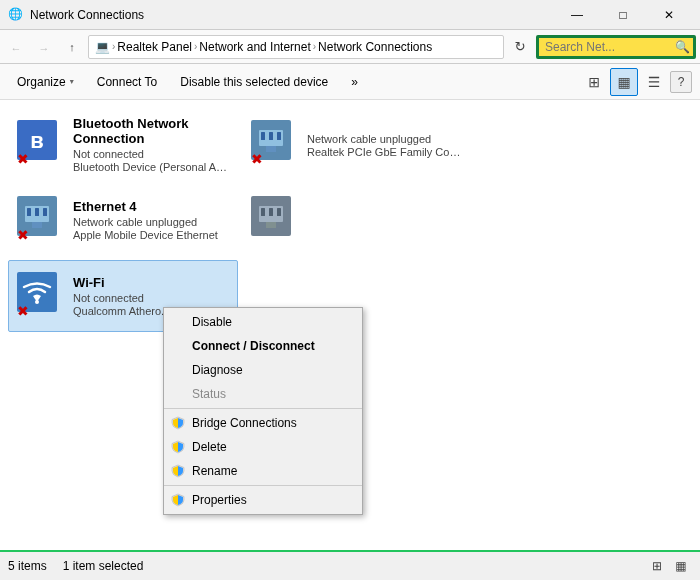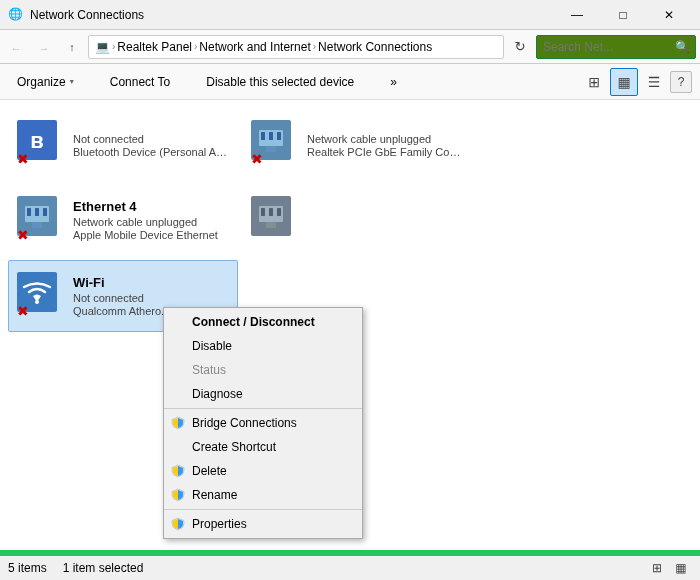--- a/index.html
+++ b/index.html
@@ -65,22 +65,22 @@
       width: 24px; height: 24px;
       border: 1px solid transparent;
       background: transparent;
       cursor: pointer;
       display: flex; align-items: center; justify-content: center;
       color: #444;
       border-radius: 2px;
     }
     .search-box {
       width: 160px; height: 24px;
-      border: 1px solid #15803d;
-      background: #4d7c0f;
+      border: 3px solid #15803d;
+      background: #fde047;
       padding: 0 24px 0 6px;
       font-size: 12px;
       border-radius: 2px;
       outline: none;
       position: relative;
     }
     .search-wrapper { position: relative; display: flex; align-items: center; }
     .search-icon-inner {
       position: absolute;
       right: 6px;
@@ -90,21 +90,21 @@
     }
 
     
     .toolbar {
       background: #f9f9f9;
       height: 36px;
       display: flex;
       align-items: center;
       padding: 0 8px;
       border-bottom: 1px solid #ddd;
-      gap: 18px;
+      gap: 5px;
     }
     .toolbar-btn {
       height: 28px;
       border: 1px solid transparent;
       background: transparent;
       padding: 0 8px;
       font-size: 12px;
       cursor: pointer;
       display: flex;
       align-items: center;
@@ -218,21 +218,21 @@
       left: 6px;
       width: 16px;
       height: 16px;
       display: flex; align-items: center; justify-content: center;
     }
 
     
     .status-bar {
       height: 30px;
       background: #f0f0f0;
-      border-top: 6px solid #22c55e;
+      border-top: 2px solid #22c55e;
       display: flex;
       align-items: center;
       padding: 0 8px;
       justify-content: space-between;
     }
     .status-text { font-size: 12px; color: #000; display: flex; gap: 16px; }
     .status-views { display: flex; gap: 2px; }
     .status-view-btn {
       width: 22px; height: 22px;
       border: 1px solid transparent;
@@ -302,20 +302,21 @@
 
 <div class="net-item">
     <div class="net-icon-wrapper">
       <svg width="40" height="40" viewBox="0 0 40 40">
       <rect width="40" height="40" rx="2" fill="#3a6cc4"></rect>
       <text x="20" y="28" text-anchor="middle" font-size="22" fill="white" font-weight="bold">ʙ</text>
     </svg>
       <span class="net-error">✖</span>
     </div>
     <div class="net-info">
+      <div class="net-name">Bluetooth Network Connection</div>
       <div class="net-status">Not connected</div>
       <div class="net-device">Bluetooth Device (Personal Area ...</div>
     </div>
   </div>
     <div class="net-item">
     <div class="net-icon-wrapper">
       <svg width="40" height="40" viewBox="0 0 40 40">
       <rect width="40" height="40" rx="2" fill="#5a8ab0"></rect>
       <rect x="8" y="10" width="24" height="16" rx="1" fill="#90c0e0"></rect>
       <rect x="10" y="12" width="4" height="8" rx="0.5" fill="#3060a0"></rect>
@@ -372,33 +373,32 @@
     </svg>
       <span class="net-error">✖</span>
     </div>
     <div class="net-info">
       <div class="net-name">Wi-Fi</div>
       <div class="net-status">Not connected</div>
       <div class="net-device">Qualcomm Athero...</div>
     </div>
   </div>
     <div class="context-menu">
+      <div class="ctx-item">Disable</div>
       <div class="ctx-item bold">Connect / Disconnect</div>
-      <div class="ctx-item">Disable</div>
+      <div class="ctx-item">Diagnose</div>
       <div class="ctx-item disabled">Status</div>
-      <div class="ctx-item">Diagnose</div>
       <div class="ctx-separator"></div>
       <div class="ctx-item"><span class="ctx-shield">
           <svg width="14" height="14" viewBox="0 0 14 14">
   <path d="M7 1 L13 3.5 L13 7 Q13 11 7 13 Q1 11 1 7 L1 3.5 Z" fill="#e0e0e0" stroke="#aaa" stroke-width="0.5"></path>
   <path d="M7 2 L12 4 L12 7 Q12 10.5 7 12 L7 2" fill="#3399ff"></path>
   <path d="M7 2 L2 4 L2 7 Q2 10.5 7 12 L7 2" fill="#ffcc00"></path>
 </svg>
         </span>Bridge Connections</div>
-      <div class="ctx-item">Create Shortcut</div>
       <div class="ctx-item"><span class="ctx-shield">
           <svg width="14" height="14" viewBox="0 0 14 14">
   <path d="M7 1 L13 3.5 L13 7 Q13 11 7 13 Q1 11 1 7 L1 3.5 Z" fill="#e0e0e0" stroke="#aaa" stroke-width="0.5"></path>
   <path d="M7 2 L12 4 L12 7 Q12 10.5 7 12 L7 2" fill="#3399ff"></path>
   <path d="M7 2 L2 4 L2 7 Q2 10.5 7 12 L7 2" fill="#ffcc00"></path>
 </svg>
         </span>Delete</div>
       <div class="ctx-item"><span class="ctx-shield">
           <svg width="14" height="14" viewBox="0 0 14 14">
   <path d="M7 1 L13 3.5 L13 7 Q13 11 7 13 Q1 11 1 7 L1 3.5 Z" fill="#e0e0e0" stroke="#aaa" stroke-width="0.5"></path>

